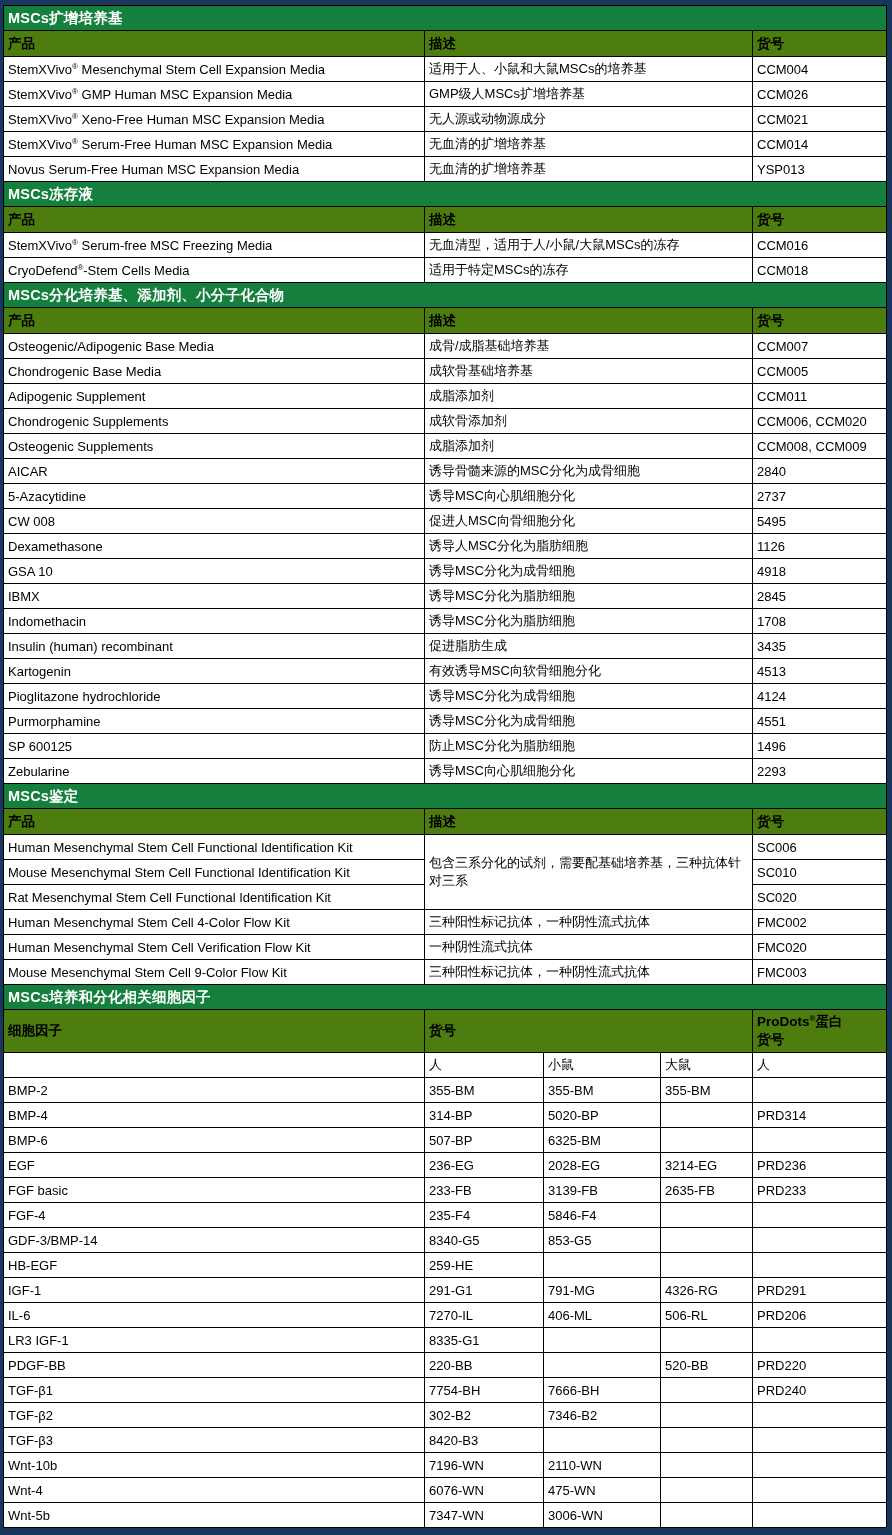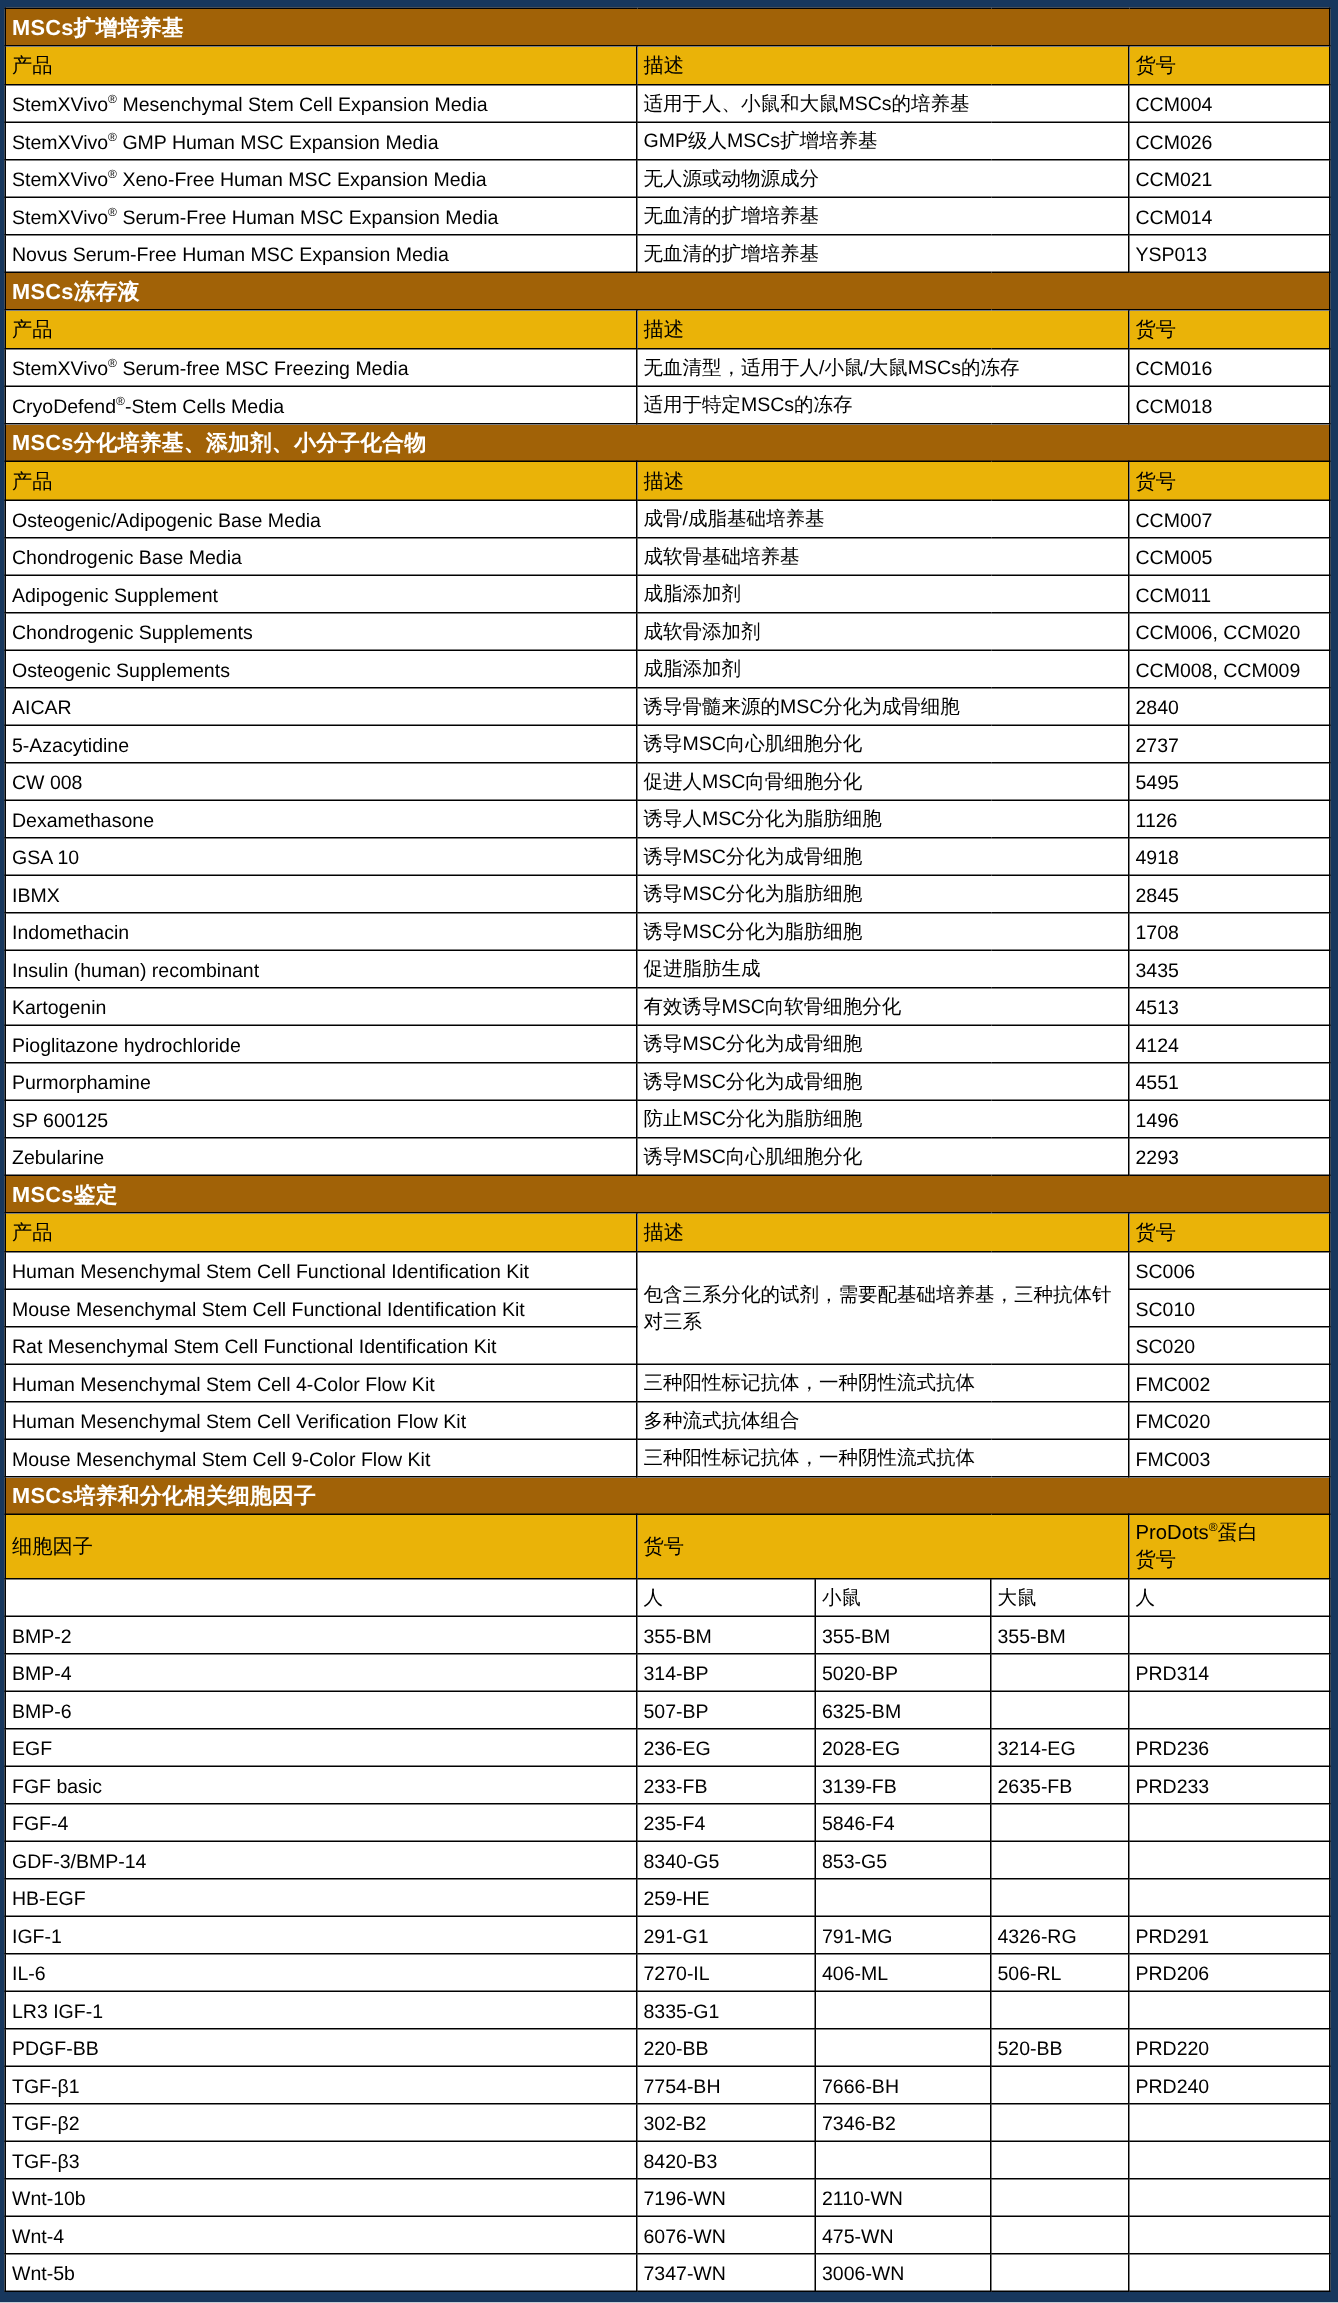--- a/index.html
+++ b/index.html
@@ -1,23 +1,23 @@
 <!DOCTYPE html>
 <html><head>
 <meta charset="utf-8">
 <style>
   html,body{margin:0;padding:0;background:#ffffff;}
   body{font-family:"Liberation Sans","DejaVu Sans",sans-serif;color:#000;}
   .frame{width:892px;height:1535px;box-sizing:border-box;background:#17375D;padding:5px 5px 4px 3px;}
   table.catalog{border-collapse:collapse;width:100%;table-layout:fixed;background:#fff;}
   td,th{border:1px solid #000;padding:1px 4px;font-size:13px;vertical-align:middle;
         overflow:hidden;white-space:nowrap;text-align:left;font-weight:normal;}
-  tr.band td{background:#a16207;color:#fff;font-weight:bold;font-size:14.5px;height:22px;
+  tr.band td{background:#15803d;color:#fff;font-weight:bold;font-size:14.5px;height:22px;
              letter-spacing:.2px;}
-  tr.hdr th{background:#eab308;font-weight:normal;height:23px;font-size:13.5px;}
+  tr.hdr th{background:#4d7c0f;font-weight:bold;height:23px;font-size:13.5px;}
   tr.hdr th.tall{height:40px;white-space:normal;line-height:1.3;}
   tr.data td{height:22px;}
   td.wrap{white-space:normal;line-height:1.35;font-family:Liberation Serif, serif;}
   sup{font-size:8px;line-height:0;}
 </style>
 </head>
 <body>
 
 <div class="frame">
   <table class="catalog">
@@ -199,21 +199,21 @@
           <td>Rat Mesenchymal Stem Cell Functional Identification Kit</td>
           <td>SC020</td>
         </tr>
         <tr class="data">
           <td>Human Mesenchymal Stem Cell 4-Color Flow Kit</td>
           <td colspan="3">三种阳性标记抗体，一种阴性流式抗体</td>
           <td>FMC002</td>
         </tr>
         <tr class="data">
           <td>Human Mesenchymal Stem Cell Verification Flow Kit</td>
-          <td colspan="3">多种流式抗体组合</td>
+          <td colspan="3">一种阴性流式抗体</td>
           <td>FMC020</td>
         </tr>
         <tr class="data">
           <td>Mouse Mesenchymal Stem Cell 9-Color Flow Kit</td>
           <td colspan="3">三种阳性标记抗体，一种阴性流式抗体</td>
           <td>FMC003</td>
         </tr>
         <tr class="band">
           <td colspan="5">MSCs培养和分化相关细胞因子</td>
         </tr>

